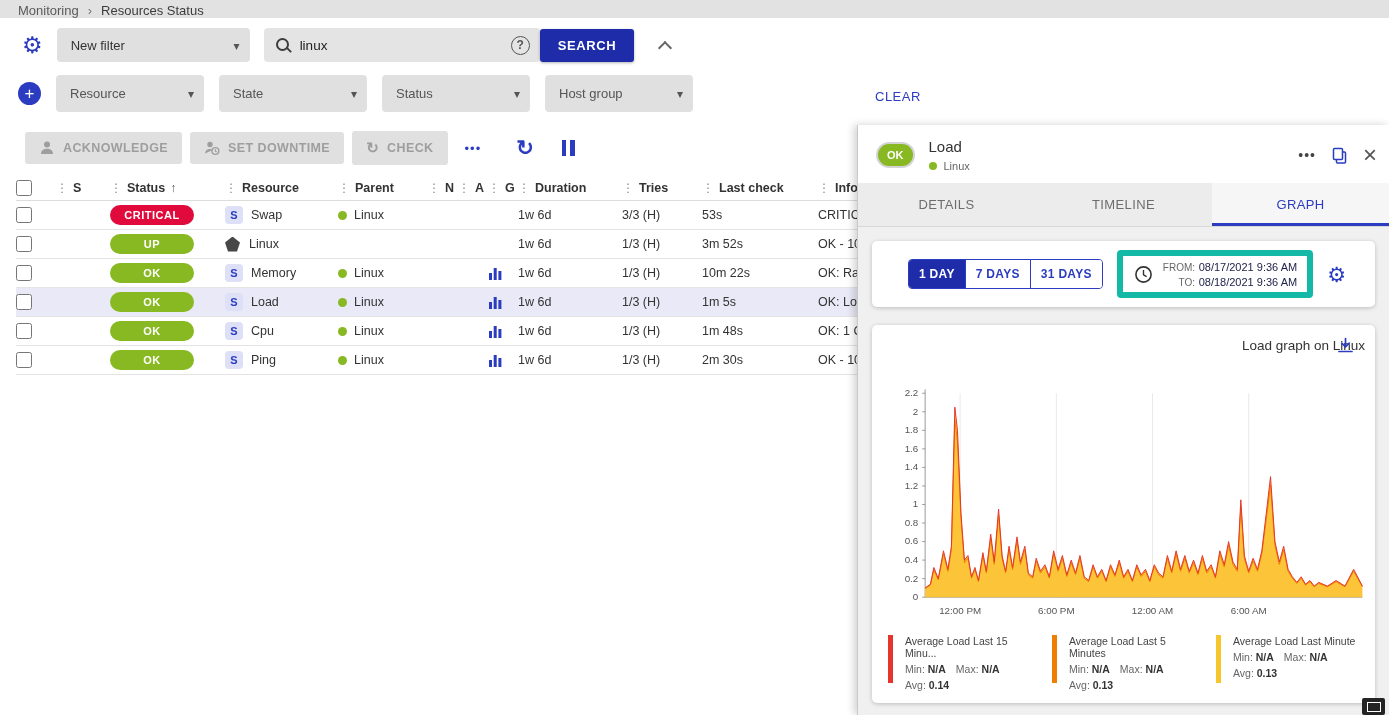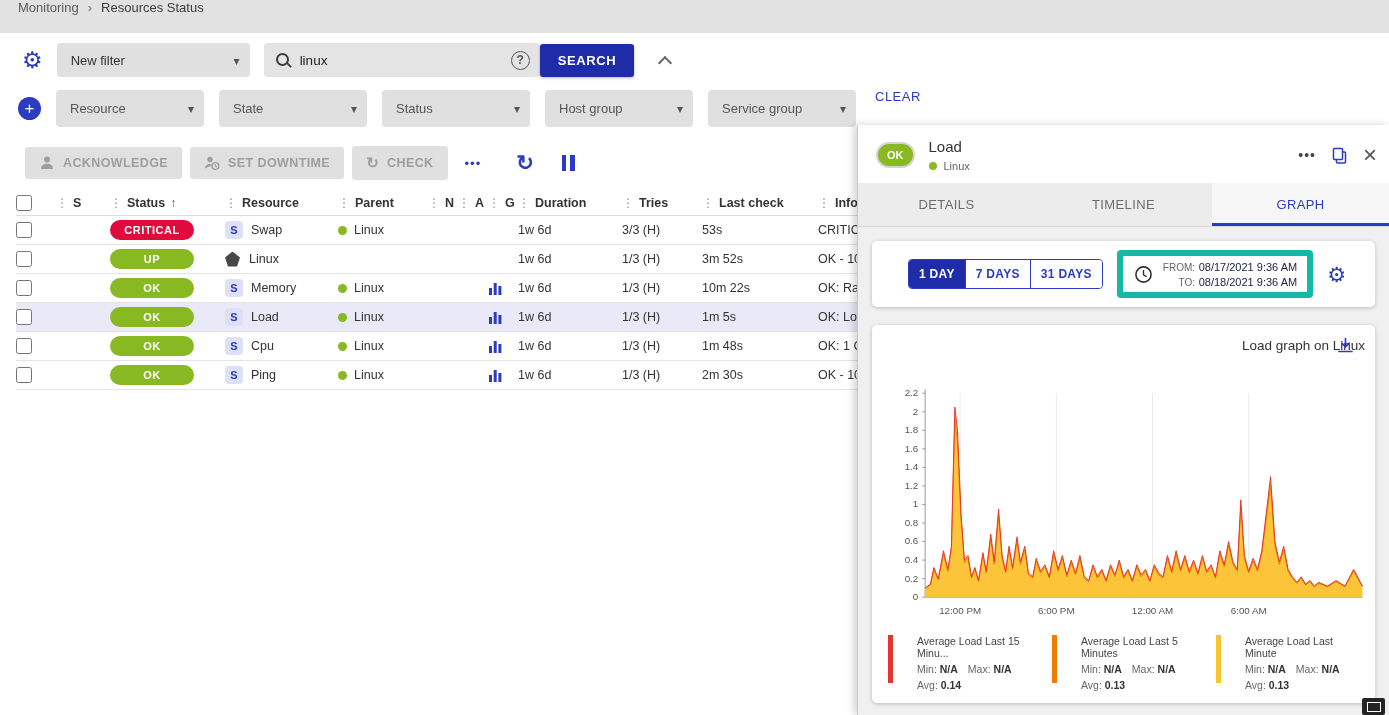--- a/index.html
+++ b/index.html
@@ -1,20 +1,20 @@
 <!DOCTYPE html>
 <html style="--accent: #2b3cc0; --accent-dark: #1e2caa; --critical: #e00b3c; --success: #88b922; --selected: #e9e9f7;"><head>
 <meta charset="utf-8">
 <style>
 *{box-sizing:border-box;margin:0;padding:0}
 html,body{width:1389px;height:715px;overflow:hidden;background:#fff;font-family:"Liberation Sans",sans-serif;position:relative;font-size:13px;color:#333}
 :root{--accent:#2b3cc0;--accent-dark:#1e2caa;--critical:#e00b3c;--success:#88b922;--selected:#e9e9f7}
 
 
-.topbar{height:33px;background:#e2e2e2;display:flex;align-items:flex-start;gap:9px;padding:0 18px;font-size:13px;color:#5a5a5a}
+.topbar{height:18px;background:#e2e2e2;display:flex;align-items:flex-end;gap:9px;padding:0 18px;font-size:13px;color:#5a5a5a}
 .crumb.current{color:#3c3c3c}
 .crumb-sep{color:#777;font-size:13px}
 
 
 .filter-area{background:#fff;padding:9px 0 12px}
 .filter-row1{display:flex;align-items:center;height:36px;padding-left:22px}
 .gear{display:inline-block;line-height:1}
 .gear::before{content:"⚙";font-size:23px;color:var(--accent)}
 .select{background:#e0e0e0;border-radius:4px;display:flex;align-items:center;justify-content:space-between;padding:0 10px 0 14px;height:37px;width:148px;color:#555;cursor:pointer}
 .select .caret::after{content:"▾";color:#555;font-size:12px}
@@ -88,21 +88,21 @@
 .ft-label{font-size:10px;color:#666}
 .ft-val{font-size:11px;color:#20244a}
 .gear.small::before{font-size:21px}
 .graph-card{margin-top:18px;padding:13px 10px 6px;min-height:378px}
 .graph-head{position:relative;display:flex;align-items:center;justify-content:flex-end}
 .graph-title{font-size:13.5px;color:#333}
 .dl-icon{position:absolute;right:10px;top:-2px;cursor:pointer}
 .chart{display:block;margin:30px auto 0;width:500px;height:246px}
 svg .tick{font-size:10px;fill:#555;font-family:"Liberation Sans",sans-serif}
 .legend{display:flex;gap:14px;margin-top:6px;padding-left:6px}
-.legend-item{display:flex;gap:24px;min-width:150px}
+.legend-item{display:flex;gap:12px;min-width:150px}
 .lbar{width:5px;height:48px;flex:none}
 .lname{font-size:10.5px;color:#444}
 .lrow{font-size:10.5px;color:#666;margin-top:4px}
 .lrow .gap{display:inline-block;width:10px}
 .lval{font-weight:bold;color:#333}
 .corner-icon{position:absolute;right:4px;bottom:0;width:23px;height:17px;background:#242424;border-radius:2px;cursor:pointer}
 .corner-icon::before{content:"";position:absolute;left:5px;top:4px;width:12px;height:8px;border:1.5px solid #fff}
 </style>
 </head>
 <body>
@@ -137,24 +137,20 @@
     <div class="select">
         <span>State</span>
         <span class="caret"></span>
       </div>
     <div class="select">
         <span>Status</span>
         <span class="caret"></span>
       </div>
     <div class="select">
         <span>Host group</span>
-        <span class="caret"></span>
-      </div>
-    <div class="select">
-        <span>Service group</span>
         <span class="caret"></span>
       </div>
   </div>
 </div>
 <button class="clear-btn">CLEAR</button>
 
 <div class="left-col">
   <div class="action-bar">
     <button class="btn-disabled">
       <svg width="16" height="16" viewBox="0 0 16 16">

